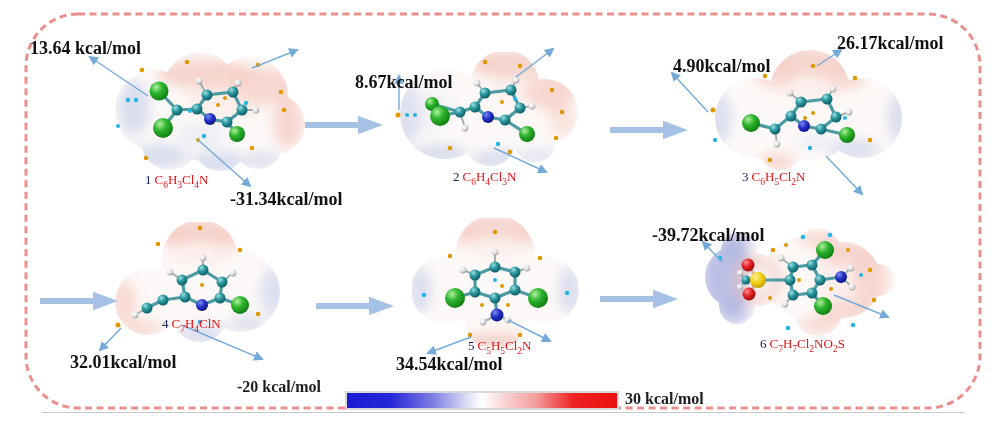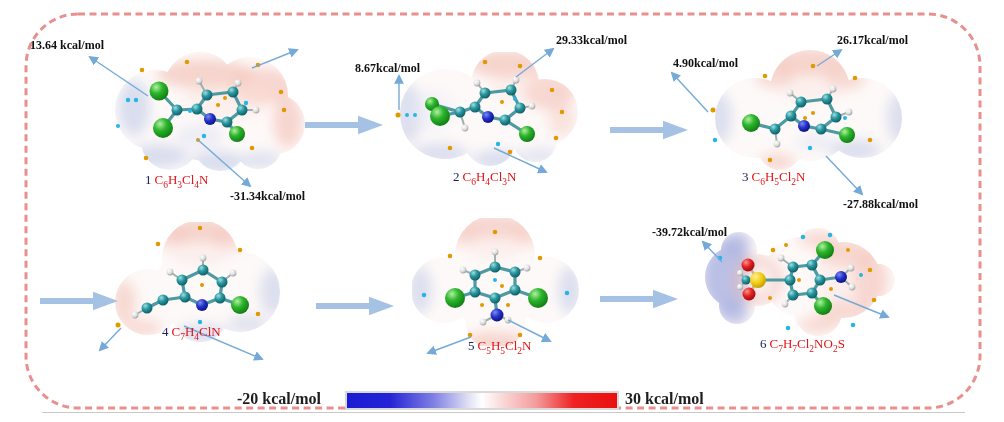--- a/index.html
+++ b/index.html
@@ -1,19 +1,19 @@
 <!DOCTYPE html>
 <html><head>
 <meta charset="utf-8">
 <style>
   html,body{margin:0;padding:0;background:#fff;}
   #fig{position:relative;width:1004px;height:422px;background:#fff;overflow:hidden;
        font-family:"Liberation Serif",serif;}
   .grayline{position:absolute;left:42px;top:412px;width:923px;height:1px;background:#c9c9c9;}
-  .kcal{position:absolute;font-size:12px;font-weight:600;color:#111;white-space:nowrap;}
+  .kcal{position:absolute;font-size:18px;font-weight:600;color:#111;white-space:nowrap;}
   .flabel{position:absolute;font-size:13px;font-weight:normal;color:#e41317;white-space:nowrap;}
   .flabel .num{color:#1c2260;padding-right:3px;}
   .flabel sub{font-size:9.5px;}
   .step{position:absolute;width:78px;height:22px;background:#a5c2e4;
         clip-path:polygon(0 36%,68% 36%,68% 8%,100% 50%,68% 92%,68% 64%,0 64%);}
   .mol{position:absolute;}
   .cbarwrap{position:absolute;left:345px;top:391px;width:270px;height:15px;
         border:2px solid #d9d9d9;background:linear-gradient(90deg,#1b1bd4 0%,#2525d6 16%,#7f7fe4 32%,#e0e0f4 45%,#ffffff 50%,#fbe0e0 56%,#f49c9c 70%,#ee2222 84%,#ea0f0f 100%);}
   .cbarlabel{position:absolute;font-size:16px;font-weight:600;color:#1d1d1d;white-space:nowrap;}
 </style>
@@ -534,43 +534,43 @@
   </svg>
 
   <div class="step" style="left:305px;top:114px"></div>
   <div class="step" style="left:610px;top:119px"></div>
   <div class="step" style="left:40px;top:290px"></div>
   <div class="step" style="left:316px;top:295px"></div>
   <div class="step" style="left:600px;top:288px"></div>
 
   <div class="kcal" style="left:30px;top:38px">13.64 kcal/mol</div>
   <div class="kcal" style="left:230px;top:189px">-31.34kcal/mol</div>
-  <div class="kcal" style="left:355px;top:61px">8.67kcal/mol</div>
-  <div class="kcal" style="left:556px;top:33px">29.33kcal/mol</div>
+  <div class="kcal" style="left:355px;top:72px">8.67kcal/mol</div>
   <div class="kcal" style="left:673px;top:56px">4.90kcal/mol</div>
   <div class="kcal" style="left:837px;top:33px">26.17kcal/mol</div>
-  <div class="kcal" style="left:843px;top:197px">-27.88kcal/mol</div>
+  <div class="kcal" style="left:70px;top:352px">32.01kcal/mol</div>
+  <div class="kcal" style="left:396px;top:354px">34.54kcal/mol</div>
   <div class="kcal" style="left:652px;top:225px">-39.72kcal/mol</div>
 
   <div class="flabel" style="left:145px;top:172px">
     <span class="num">1</span><span>C<sub>6</sub>H<sub>3</sub>Cl<sub>4</sub>N</span>
   </div>
   <div class="flabel" style="left:453px;top:169px">
     <span class="num">2</span><span>C<sub>6</sub>H<sub>4</sub>Cl<sub>3</sub>N</span>
   </div>
   <div class="flabel" style="left:742px;top:169px">
     <span class="num">3</span><span>C<sub>6</sub>H<sub>5</sub>Cl<sub>2</sub>N</span>
   </div>
-  <div class="flabel" style="left:162px;top:324px">
+  <div class="flabel" style="left:162px;top:316px">
     <span class="num">4</span><span>C<sub>7</sub>H<sub>4</sub>ClN</span>
   </div>
   <div class="flabel" style="left:468px;top:338px">
     <span class="num">5</span><span>C<sub>5</sub>H<sub>5</sub>Cl<sub>2</sub>N</span>
   </div>
   <div class="flabel" style="left:760px;top:336px">
     <span class="num">6</span><span>C<sub>7</sub>H<sub>7</sub>Cl<sub>2</sub>NO<sub>2</sub>S</span>
   </div>
 
-  <div class="cbarlabel" style="left:237px;top:390px">-20 kcal/mol</div>
+  <div class="cbarlabel" style="left:237px;top:378px">-20 kcal/mol</div>
   <div class="cbarwrap"></div>
   <div class="cbarlabel" style="left:625px;top:390px">30 kcal/mol</div>
 
 </div>
 
 </body></html>

